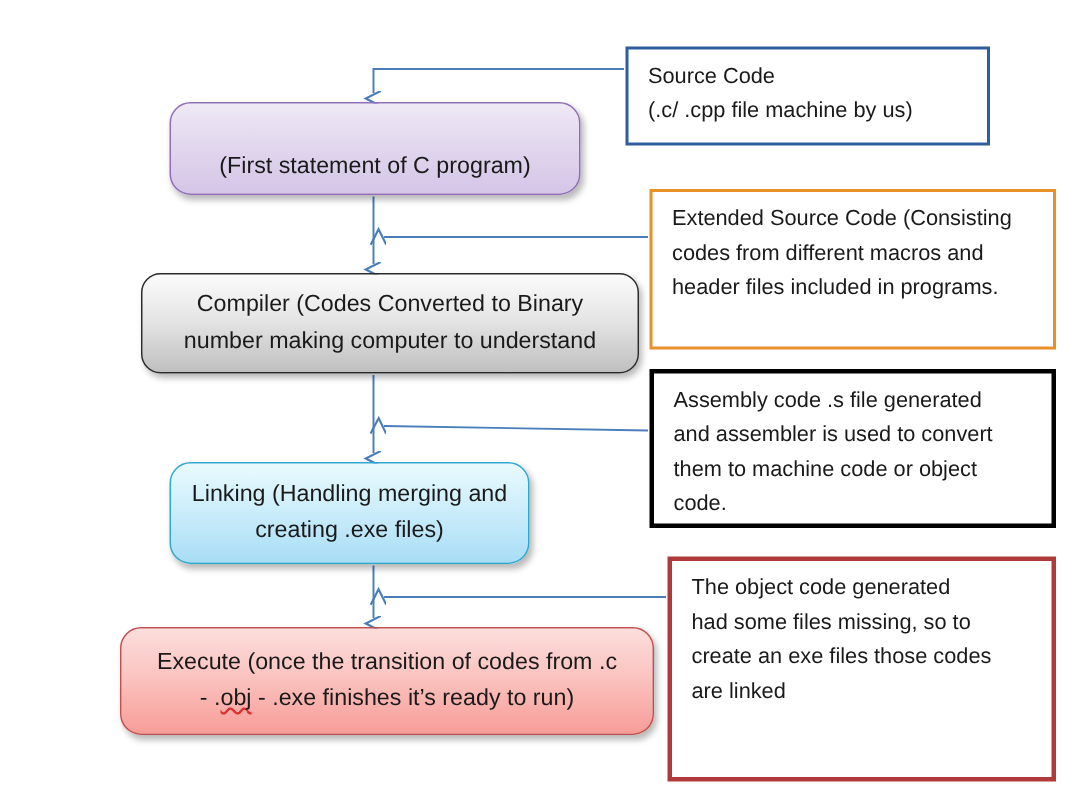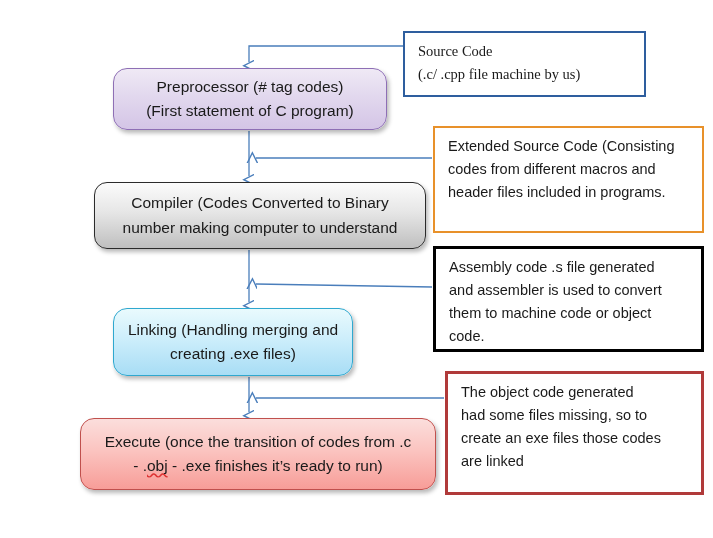--- a/index.html
+++ b/index.html
@@ -60,24 +60,24 @@
   
   .note-box {
     position: absolute;
     box-sizing: border-box;
     background: #ffffff;
     font-size: 14.5px;
     line-height: 1.58;
     padding: 7px 11px 7px 13px;
     text-align: left;
   }
-  .note-source   { left: 403px; top: 31px;  width: 243px; height: 66px;  border: 2.6px solid #2e5e9e; font-family: Liberation Serif, serif; }
+  .note-source   { left: 417px; top: 31px;  width: 243px; height: 66px;  border: 2.6px solid #2e5e9e; }
   .note-extended { left: 433px; top: 126px; width: 271px; height: 107px;  border: 2.8px solid #e8912a; }
   .note-assembly { left: 433px; top: 246px; width: 271px; height: 106px; border: 3px solid #000000; }
-  .note-object   { left: 445px; top: 371px; width: 259px; height: 124px; border: 3px solid #b03a3a; }
+  .note-object   { left: 445px; top: 371px; width: 259px; height: 150px; border: 3px solid #b03a3a; }
 
   
   #wires {
     position: absolute;
     left: 0; top: 0;
     width: 713px; height: 538px;
     pointer-events: none;
   }
   .spell {
     text-decoration: underline wavy #d33;
@@ -123,21 +123,21 @@
       <path d="M249,377 L249,412" fill="none" stroke="#4a7ebb" stroke-width="1.3" marker-end="url(#arrowDown)"></path>
     </g>
 
     <g>
       <path d="M444,398 L256,398" fill="none" stroke="#4a7ebb" stroke-width="1.3" marker-end="url(#arrowLeft)"></path>
     </g>
   </svg>
 
   <div class="flow-box box-preprocessor">
     <span class="txt">
-      <span>Preprocessor (# tag codes)</span><br>
+      <br>
       <span>(First statement of C program)</span>
     </span>
   </div>
 
   <div class="flow-box box-compiler">
     <span class="txt">
       <span>Compiler (Codes Converted to Binary</span><br>
       <span>number making computer to understand</span>
     </span>
   </div>

